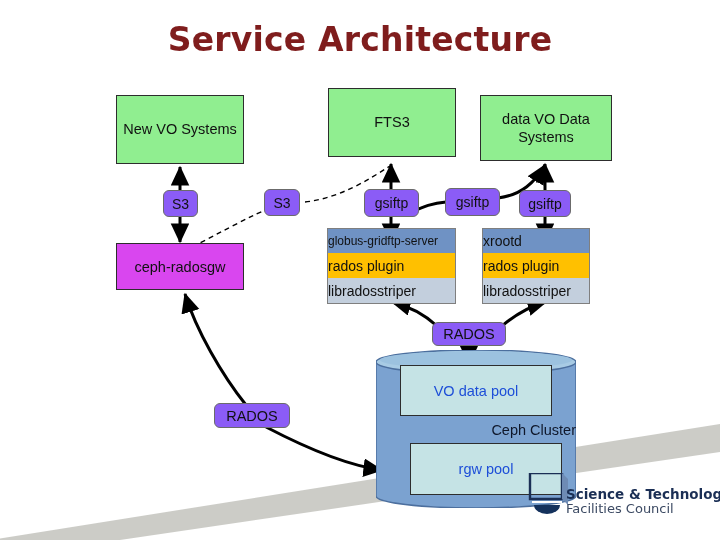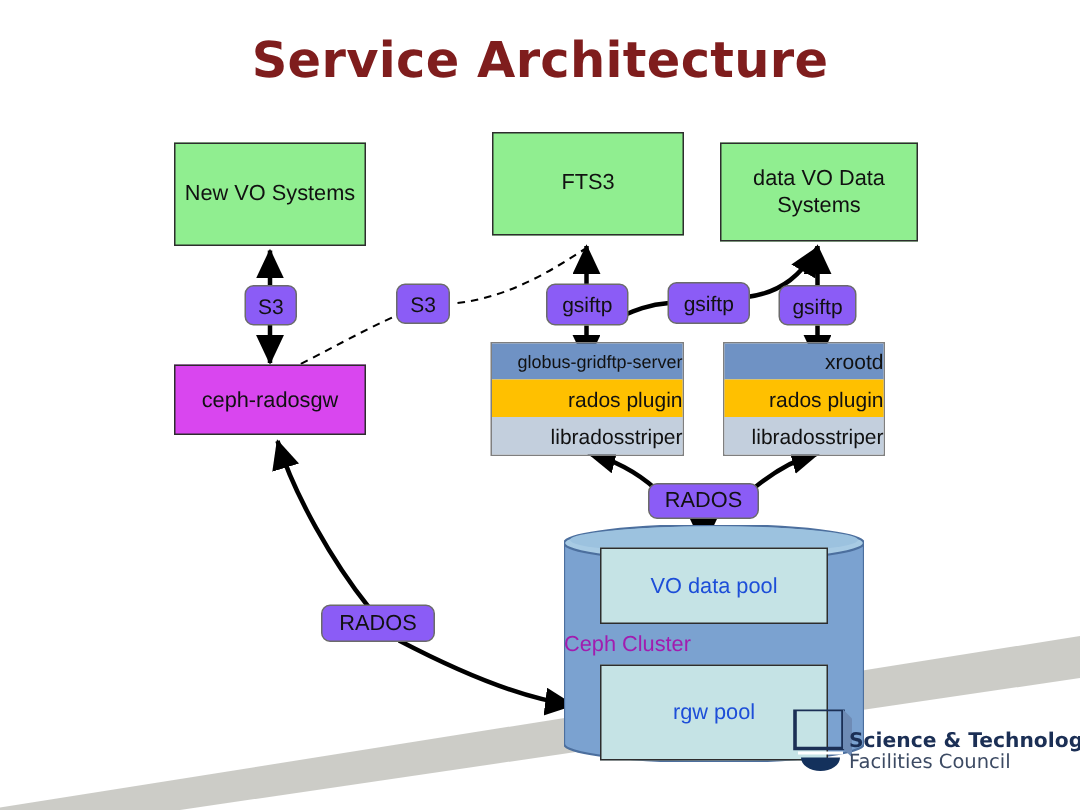--- a/index.html
+++ b/index.html
@@ -70,40 +70,40 @@
 
   .stack {
     position: absolute;
     box-sizing: border-box;
     border: 1px solid #7f7f7f;
   }
   .stack-row {
     box-sizing: border-box;
     display: flex;
     align-items: center;
-    justify-content: flex-end;
+    justify-content: flex-start;
     font-family: "Liberation Sans", sans-serif;
     color: #111111;
     white-space: nowrap;
   }
   .row-top    { background: #6f92c4; }
   .row-mid    { background: #ffc000; }
   .row-bottom { background: #c3cfdd; }
 
   .blue-box {
     background: #d946ef;
     border: 1px solid #2d2d2d;
     font-size: 14.5px;
   }
 
   .cyl-label {
     position: absolute;
     width: 100%;
-    text-align: left;
-    color: #a21caf;
+    text-align: right;
+    color: #0f172a;
     font-size: 14.5px;
     font-family: "Liberation Sans", sans-serif;
   }
   .pool {
     position: absolute;
     box-sizing: border-box;
     background: #c5e3e5;
     border: 1px solid #2d2d2d;
     display: flex;
     align-items: center;
@@ -254,21 +254,21 @@
         <ellipse cx="100" cy="12" rx="100" ry="12" fill="#a8cbe4" stroke="#4c6f9e" stroke-width="1.5"></ellipse>
         <ellipse cx="100" cy="10" rx="96" ry="9" fill="#9cc2df" stroke="none"></ellipse>
       </svg>
 
       <div class="pool" style="left:24px; top:15px; width:152px; height:51px;">
         <span>VO data pool</span>
       </div>
 
       <div class="cyl-label" style="left:0; top:72px;">Ceph Cluster</div>
 
-      <div class="pool" style="left:24px; top:93px; width:152px; height:64px;">
+      <div class="pool" style="left:34px; top:93px; width:152px; height:52px;">
         <span>rgw pool</span>
       </div>
     </div>
   </div>
 
   <div class="layer" id="logo-layer">
     <svg style="position:absolute; left:528px; top:473px;" width="40" height="46" viewBox="0 0 40 46">
       <path d="M 2 0 L 34 0 L 34 26 L 2 26 Z" fill="none" stroke="#1b2f55" stroke-width="2.4"></path>
       <path d="M 34 0 L 40 6 L 40 32 L 34 26 Z" fill="#6e8bb5" stroke="none"></path>
       <path d="M 4 28 L 34 28 L 34 30 L 4 30 Z" fill="#ffffff" stroke="none"></path>

